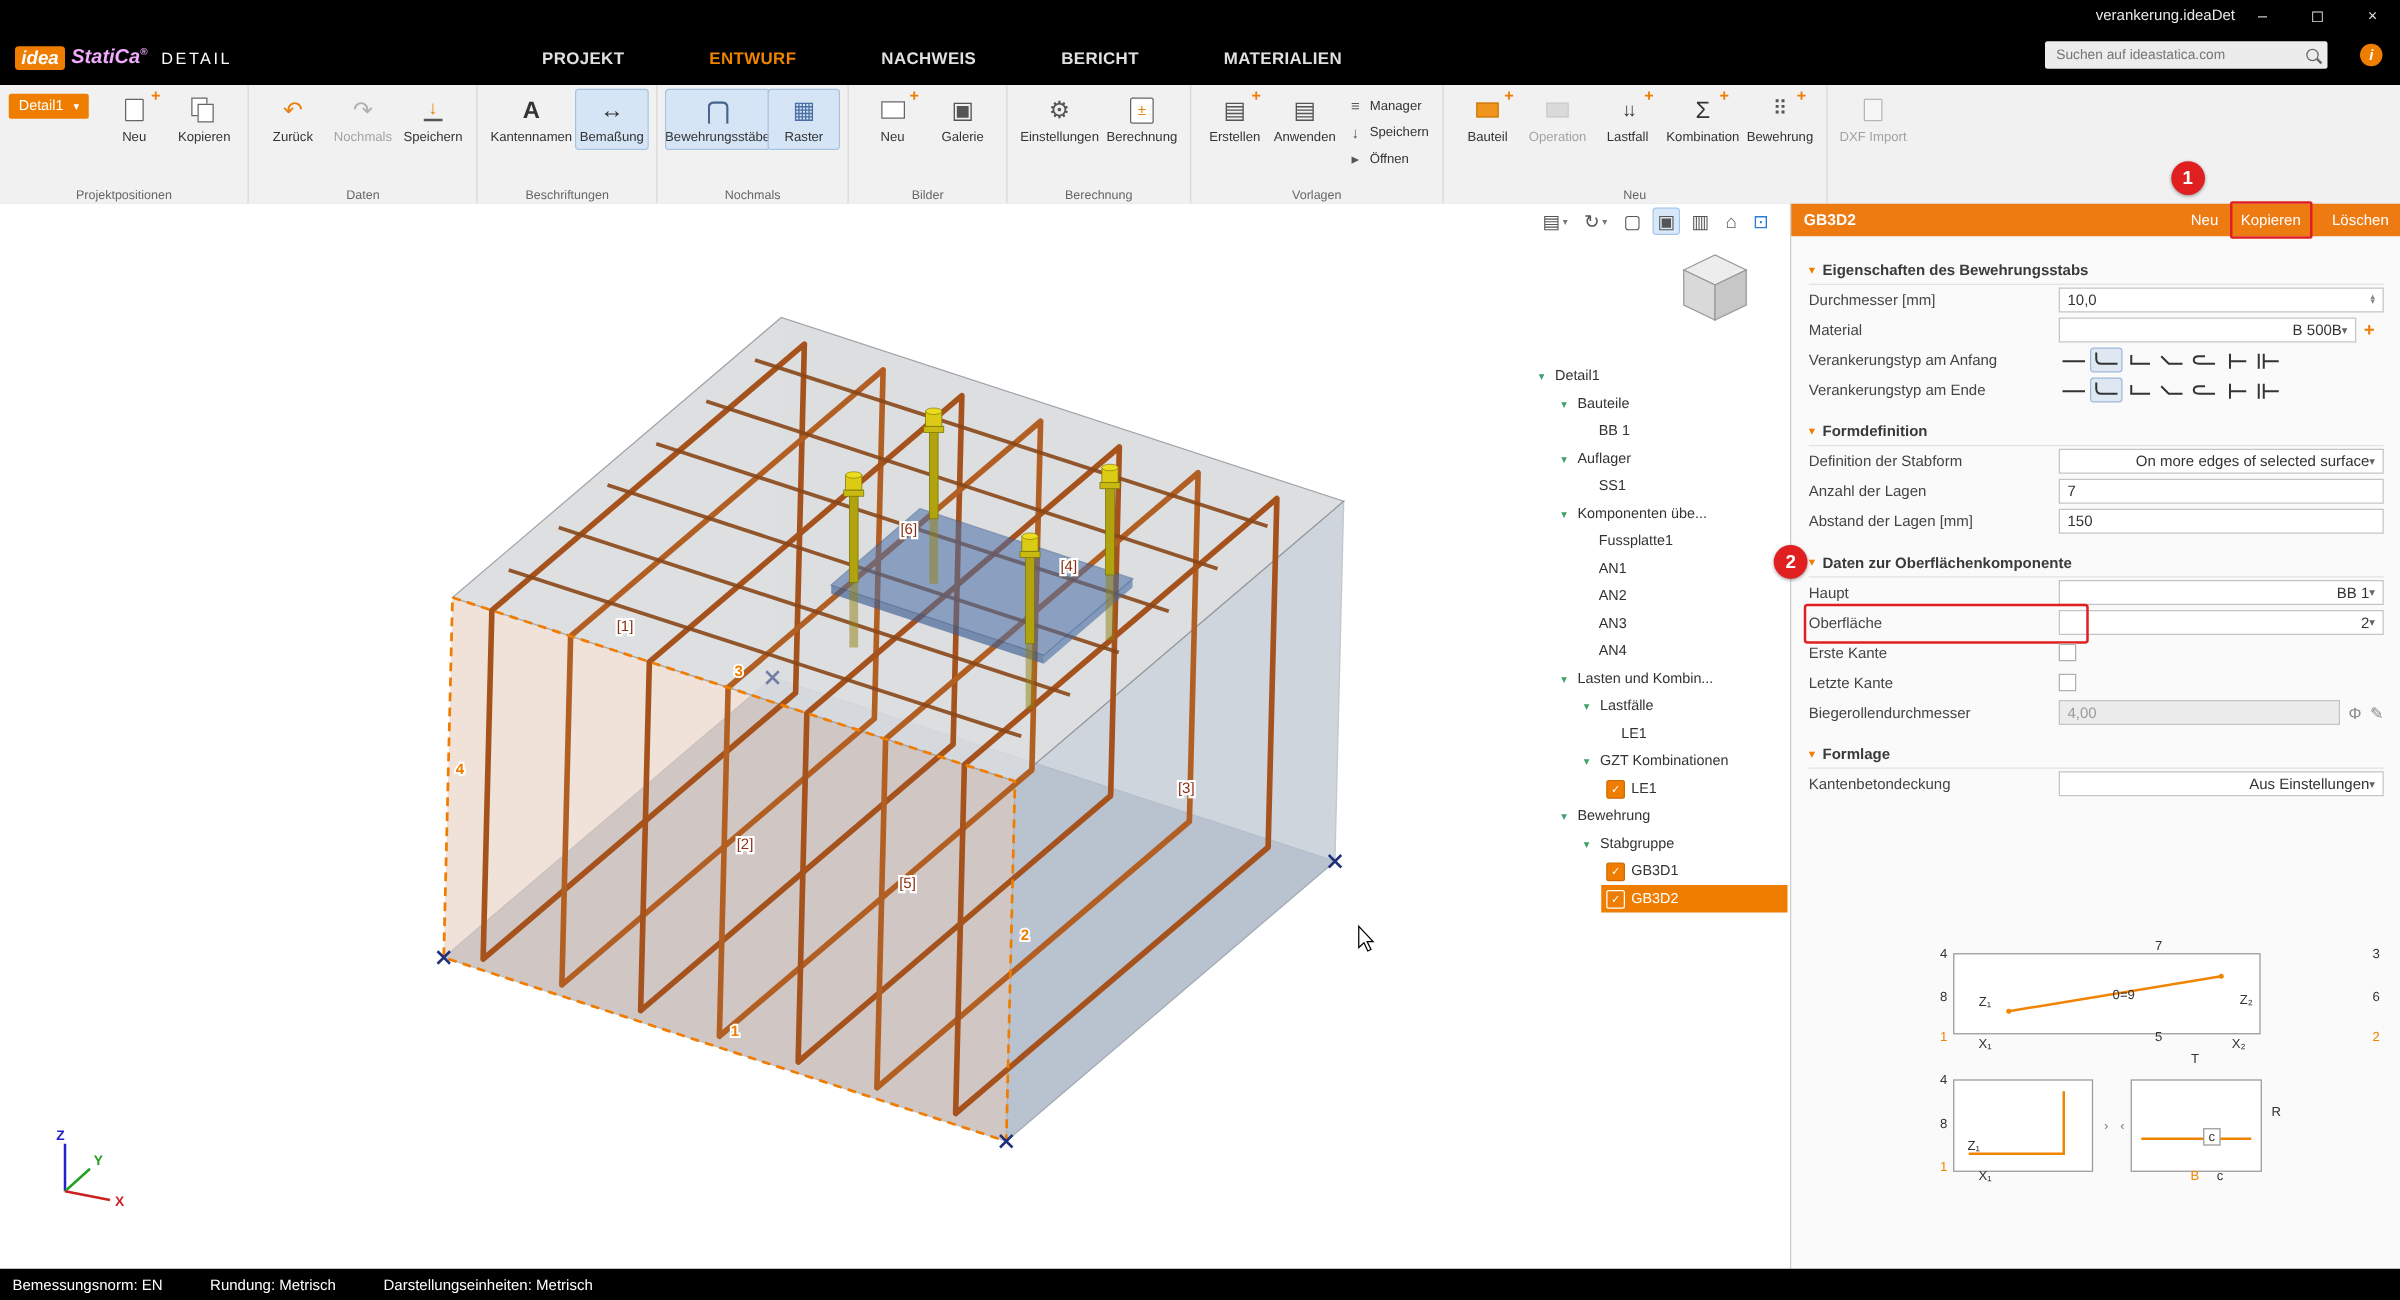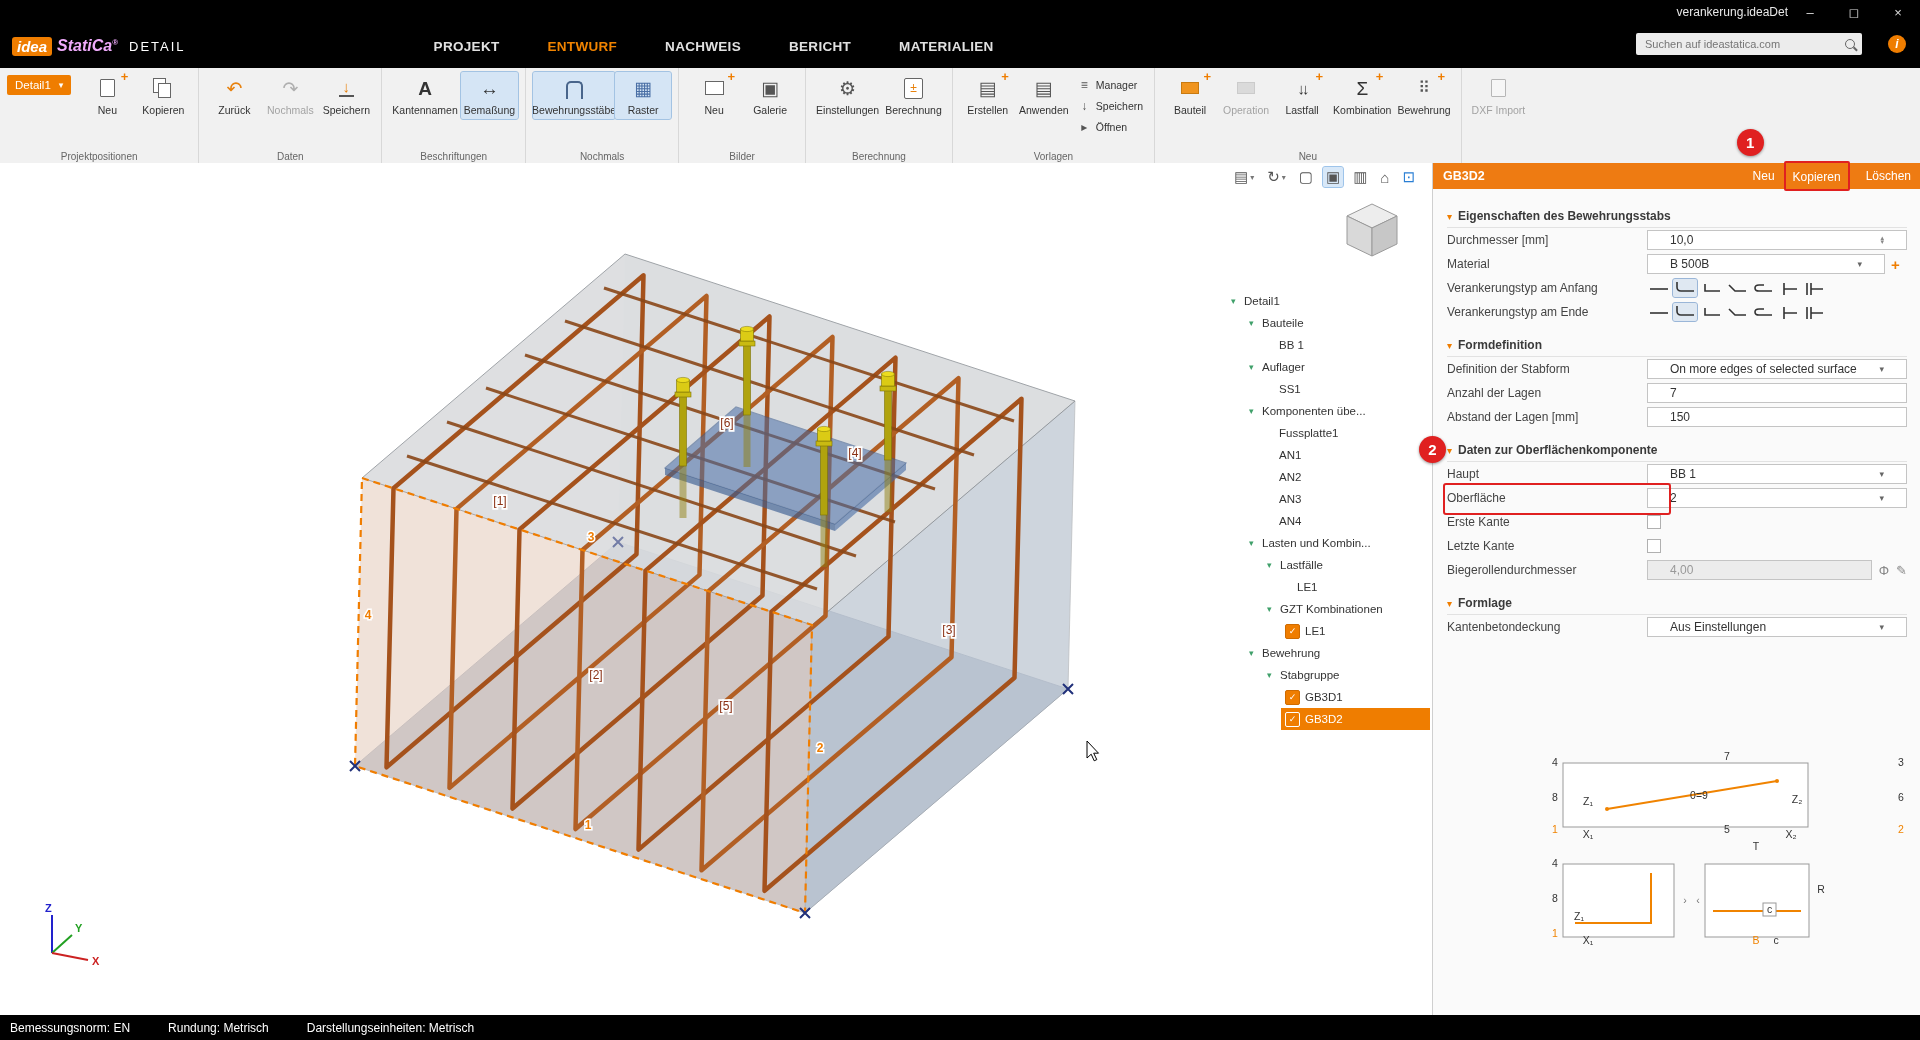--- a/index.html
+++ b/index.html
@@ -12,21 +12,21 @@
   .winbtns{display:flex;height:100%}
   .winbtn{width:44px;display:flex;align-items:center;justify-content:center;color:#ddd;font-size:13px}
 
   
   .menubar{position:absolute;left:0;top:24px;width:1920px;height:44px;background:#000;display:flex;align-items:center}
   .brand{display:flex;align-items:center;margin-left:12px;gap:5px}
   .brand-idea{background:#ef7d00;color:#fff;font-weight:700;font-style:italic;font-size:15px;padding:1px 5px;border-radius:3px}
   .brand-statica{color:#f0abfc;font-weight:700;font-style:italic;font-size:16px}
   .brand-statica sup{font-size:8px;font-style:normal}
   .brand-module{color:#fff;font-size:13px;letter-spacing:2px;margin-left:6px}
-  .mtabs{display:flex;gap:48px;margin-left:248px}
+  .mtabs{display:flex;gap:68px;margin-left:248px}
   .mtab{color:#e0e0e0;font-size:13.5px;font-weight:700;letter-spacing:.3px;cursor:default}
   .mtab.active{color:#f08300}
   .msearch{position:absolute;right:58px;top:9px;width:212px;height:22px;background:#ececec;border-radius:2px;
            display:flex;align-items:center;padding:0 7px;gap:6px}
   .msearch input{border:none;background:transparent;outline:none;flex:1;font-size:11px;color:#555;font-family:inherit}
   .mag{width:8px;height:8px;border:1.6px solid #666;border-radius:50%;position:relative;flex:0 0 auto}
   .mag::after{content:"";position:absolute;width:5px;height:1.6px;background:#666;transform:rotate(45deg);right:-4px;bottom:-2px}
   .info{position:absolute;right:14px;top:11px;width:18px;height:18px;border-radius:50%;background:#ef7d00;color:#fff;
         font-weight:700;font-style:italic;font-size:12px;display:flex;align-items:center;justify-content:center}
 
@@ -92,23 +92,23 @@
   .badge1{position:absolute;left:-49px;top:-34px}
   .badge2{position:absolute;left:-28px;top:-3px}
   .pbody{padding:6px 14px 0 14px}
   .psec{position:relative;display:flex;align-items:center;gap:6px;height:22px;margin-top:10px;border-bottom:1px solid #e2e2e2}
   .pchev{color:#ef7d00;font-size:10px}
   .psectitle{font-size:12px;font-weight:700;color:#3a3a3a}
   .prow{height:24px;display:flex;align-items:center;position:relative}
   .plabel{flex:1;font-size:12px;color:#444;white-space:nowrap}
   .pctl{width:260px;display:flex;align-items:center}
   .pinput,.psel{background:#fff;border:1px solid #c4c4c4;height:20px;font-size:12px;display:flex;align-items:center;
-         padding:0 22px;box-sizing:border-box}
+         padding:0 6px;box-sizing:border-box}
   .pinput{width:260px}
-  .psel{width:260px;justify-content:space-between}
+  .psel{width:260px;justify-content:flex-end}
   .psel .caret{color:#666;font-size:9px}
   .pinput.dis{background:#ececec;color:#999;width:256px}
   .spinbtns{margin-left:auto;display:flex;flex-direction:column;line-height:.6;color:#888;font-size:7px}
   .plusbtn{color:#ef7d00;font-weight:700;font-size:15px;margin-left:6px}
   .cb{width:14px;height:14px;background:#fff;border:1px solid #b0b0b0;box-sizing:border-box}
   .aticons{display:flex;gap:2px}
   .aticon{width:24px;height:18px;display:flex;align-items:center;justify-content:center;border-radius:2px}
   .aticon.sel{background:#dfe8f2;outline:1px solid #9ab6d8}
   .graysym{color:#888;font-size:13px;margin-left:7px}
   .red-rect{position:absolute;left:-4px;top:-3px;width:224px;height:28px;border:2px solid #e02020;border-radius:3px;pointer-events:none}

